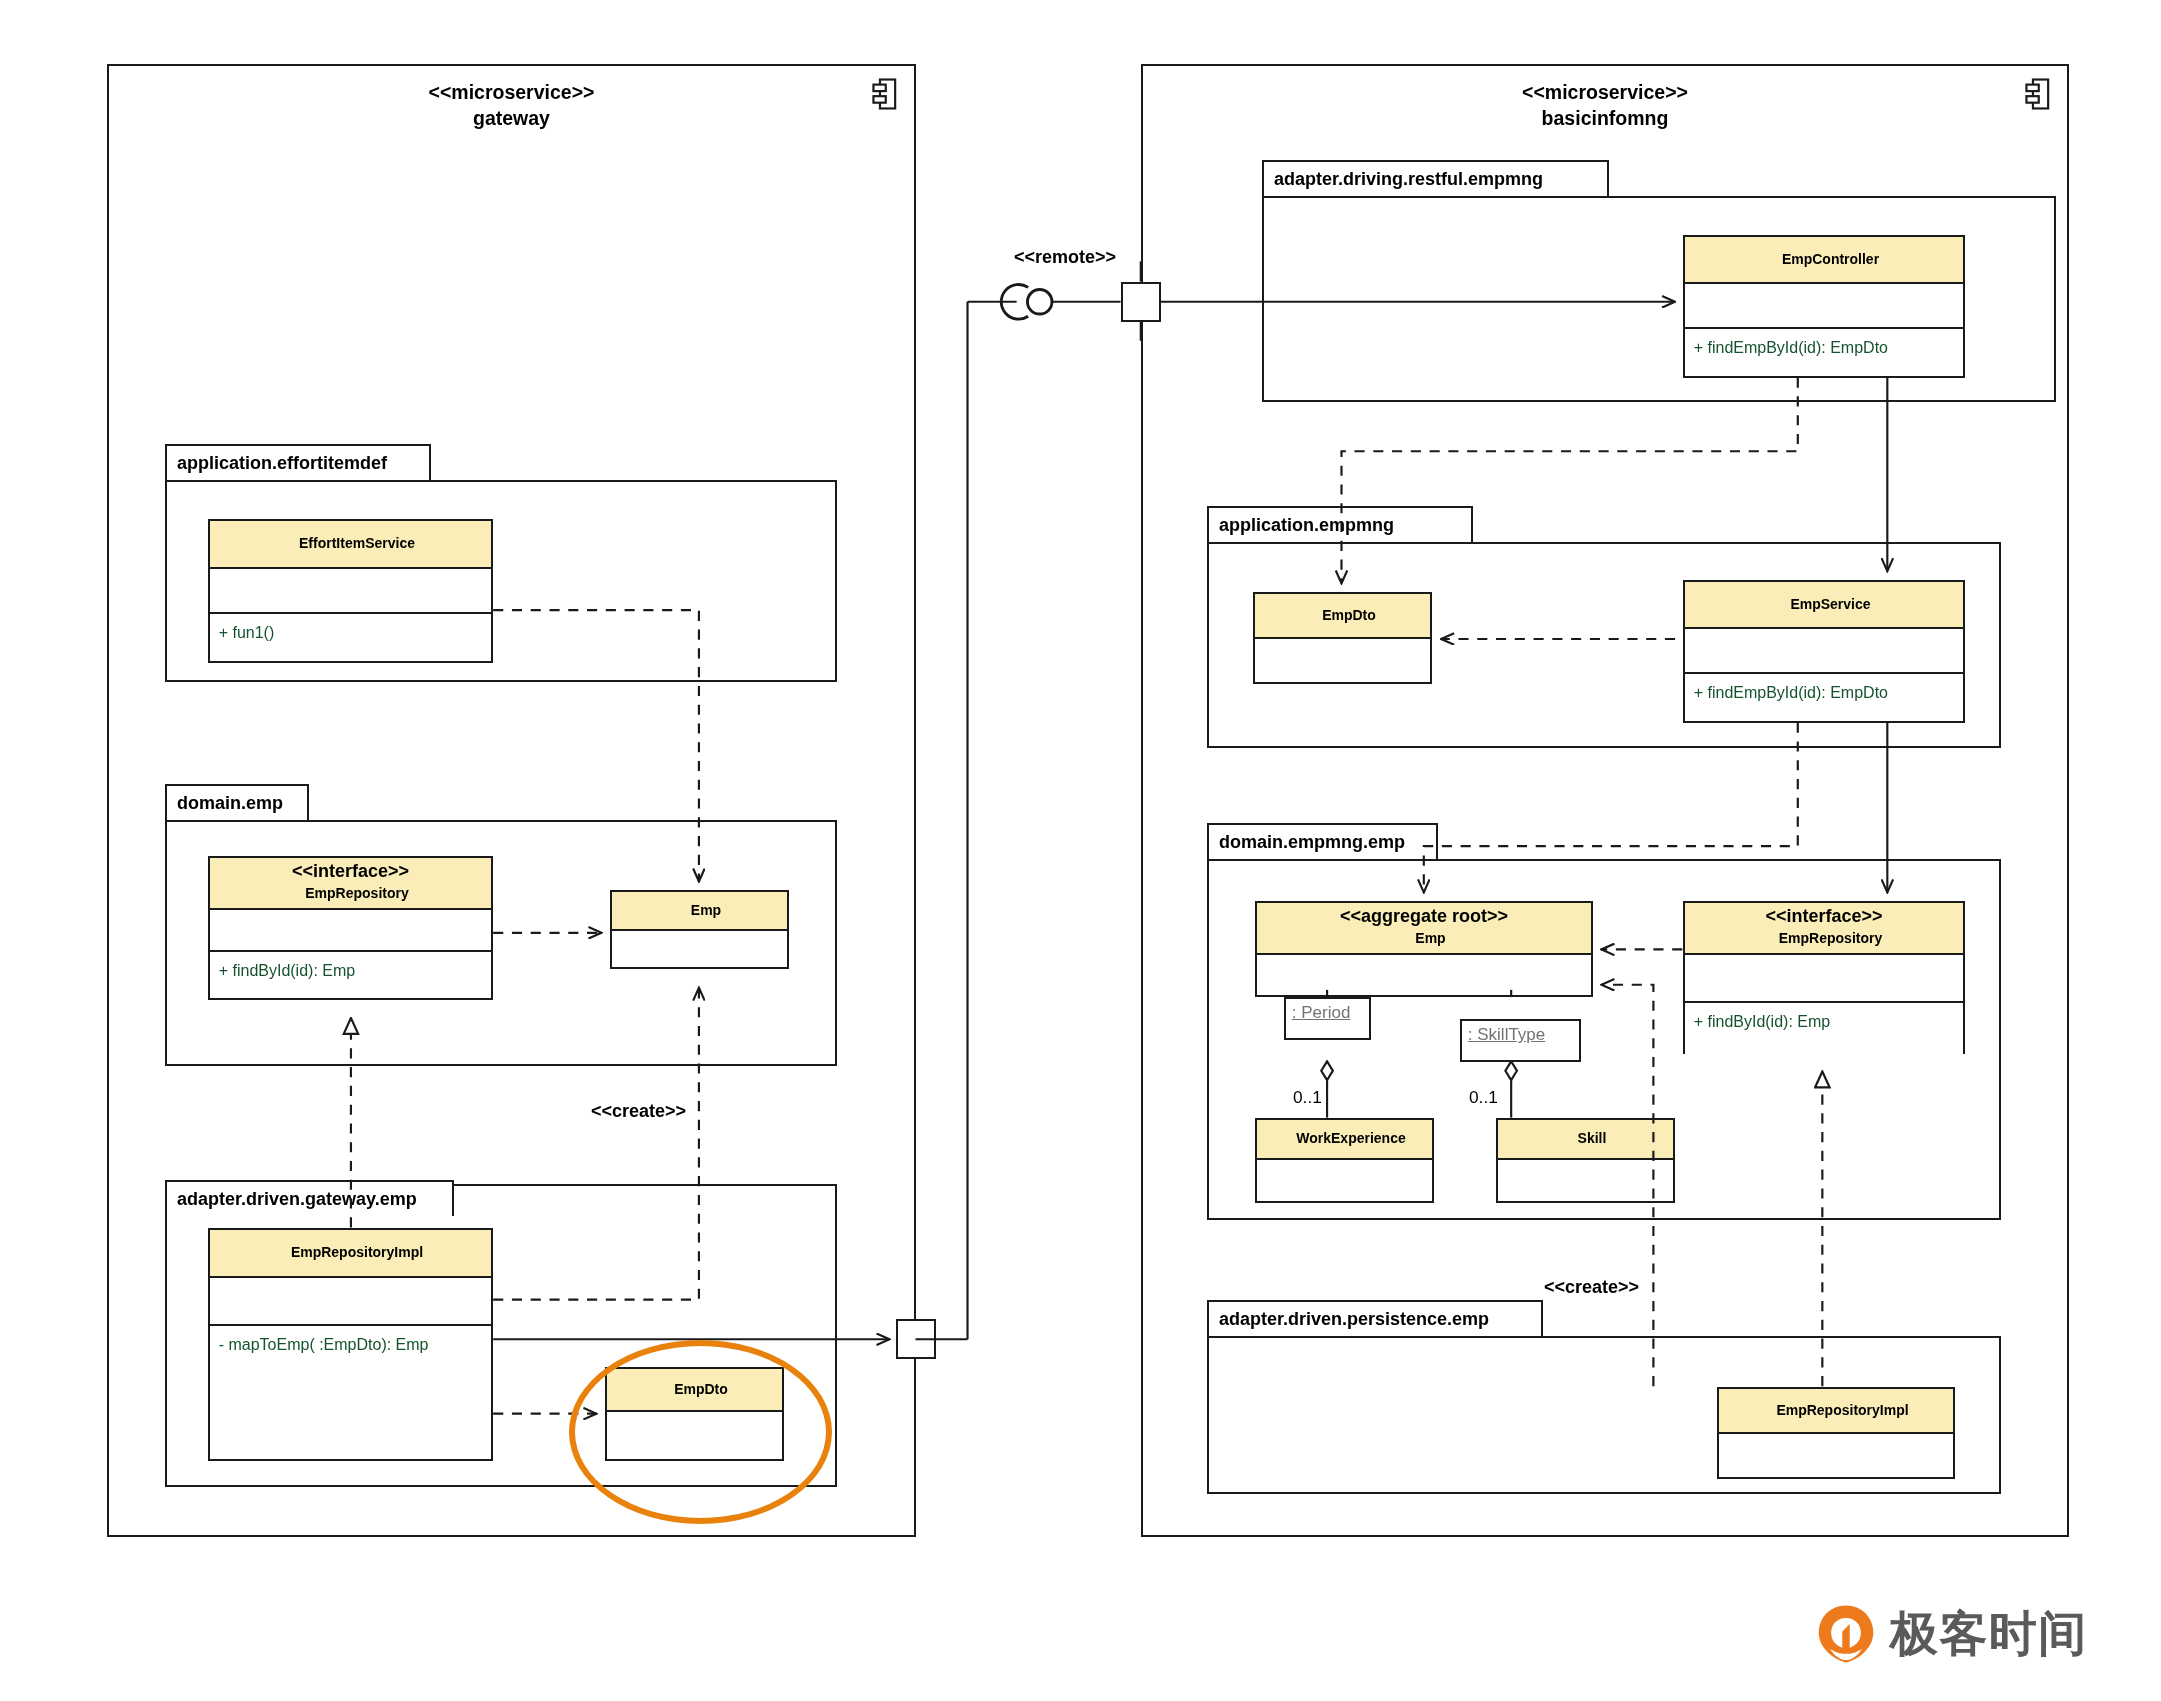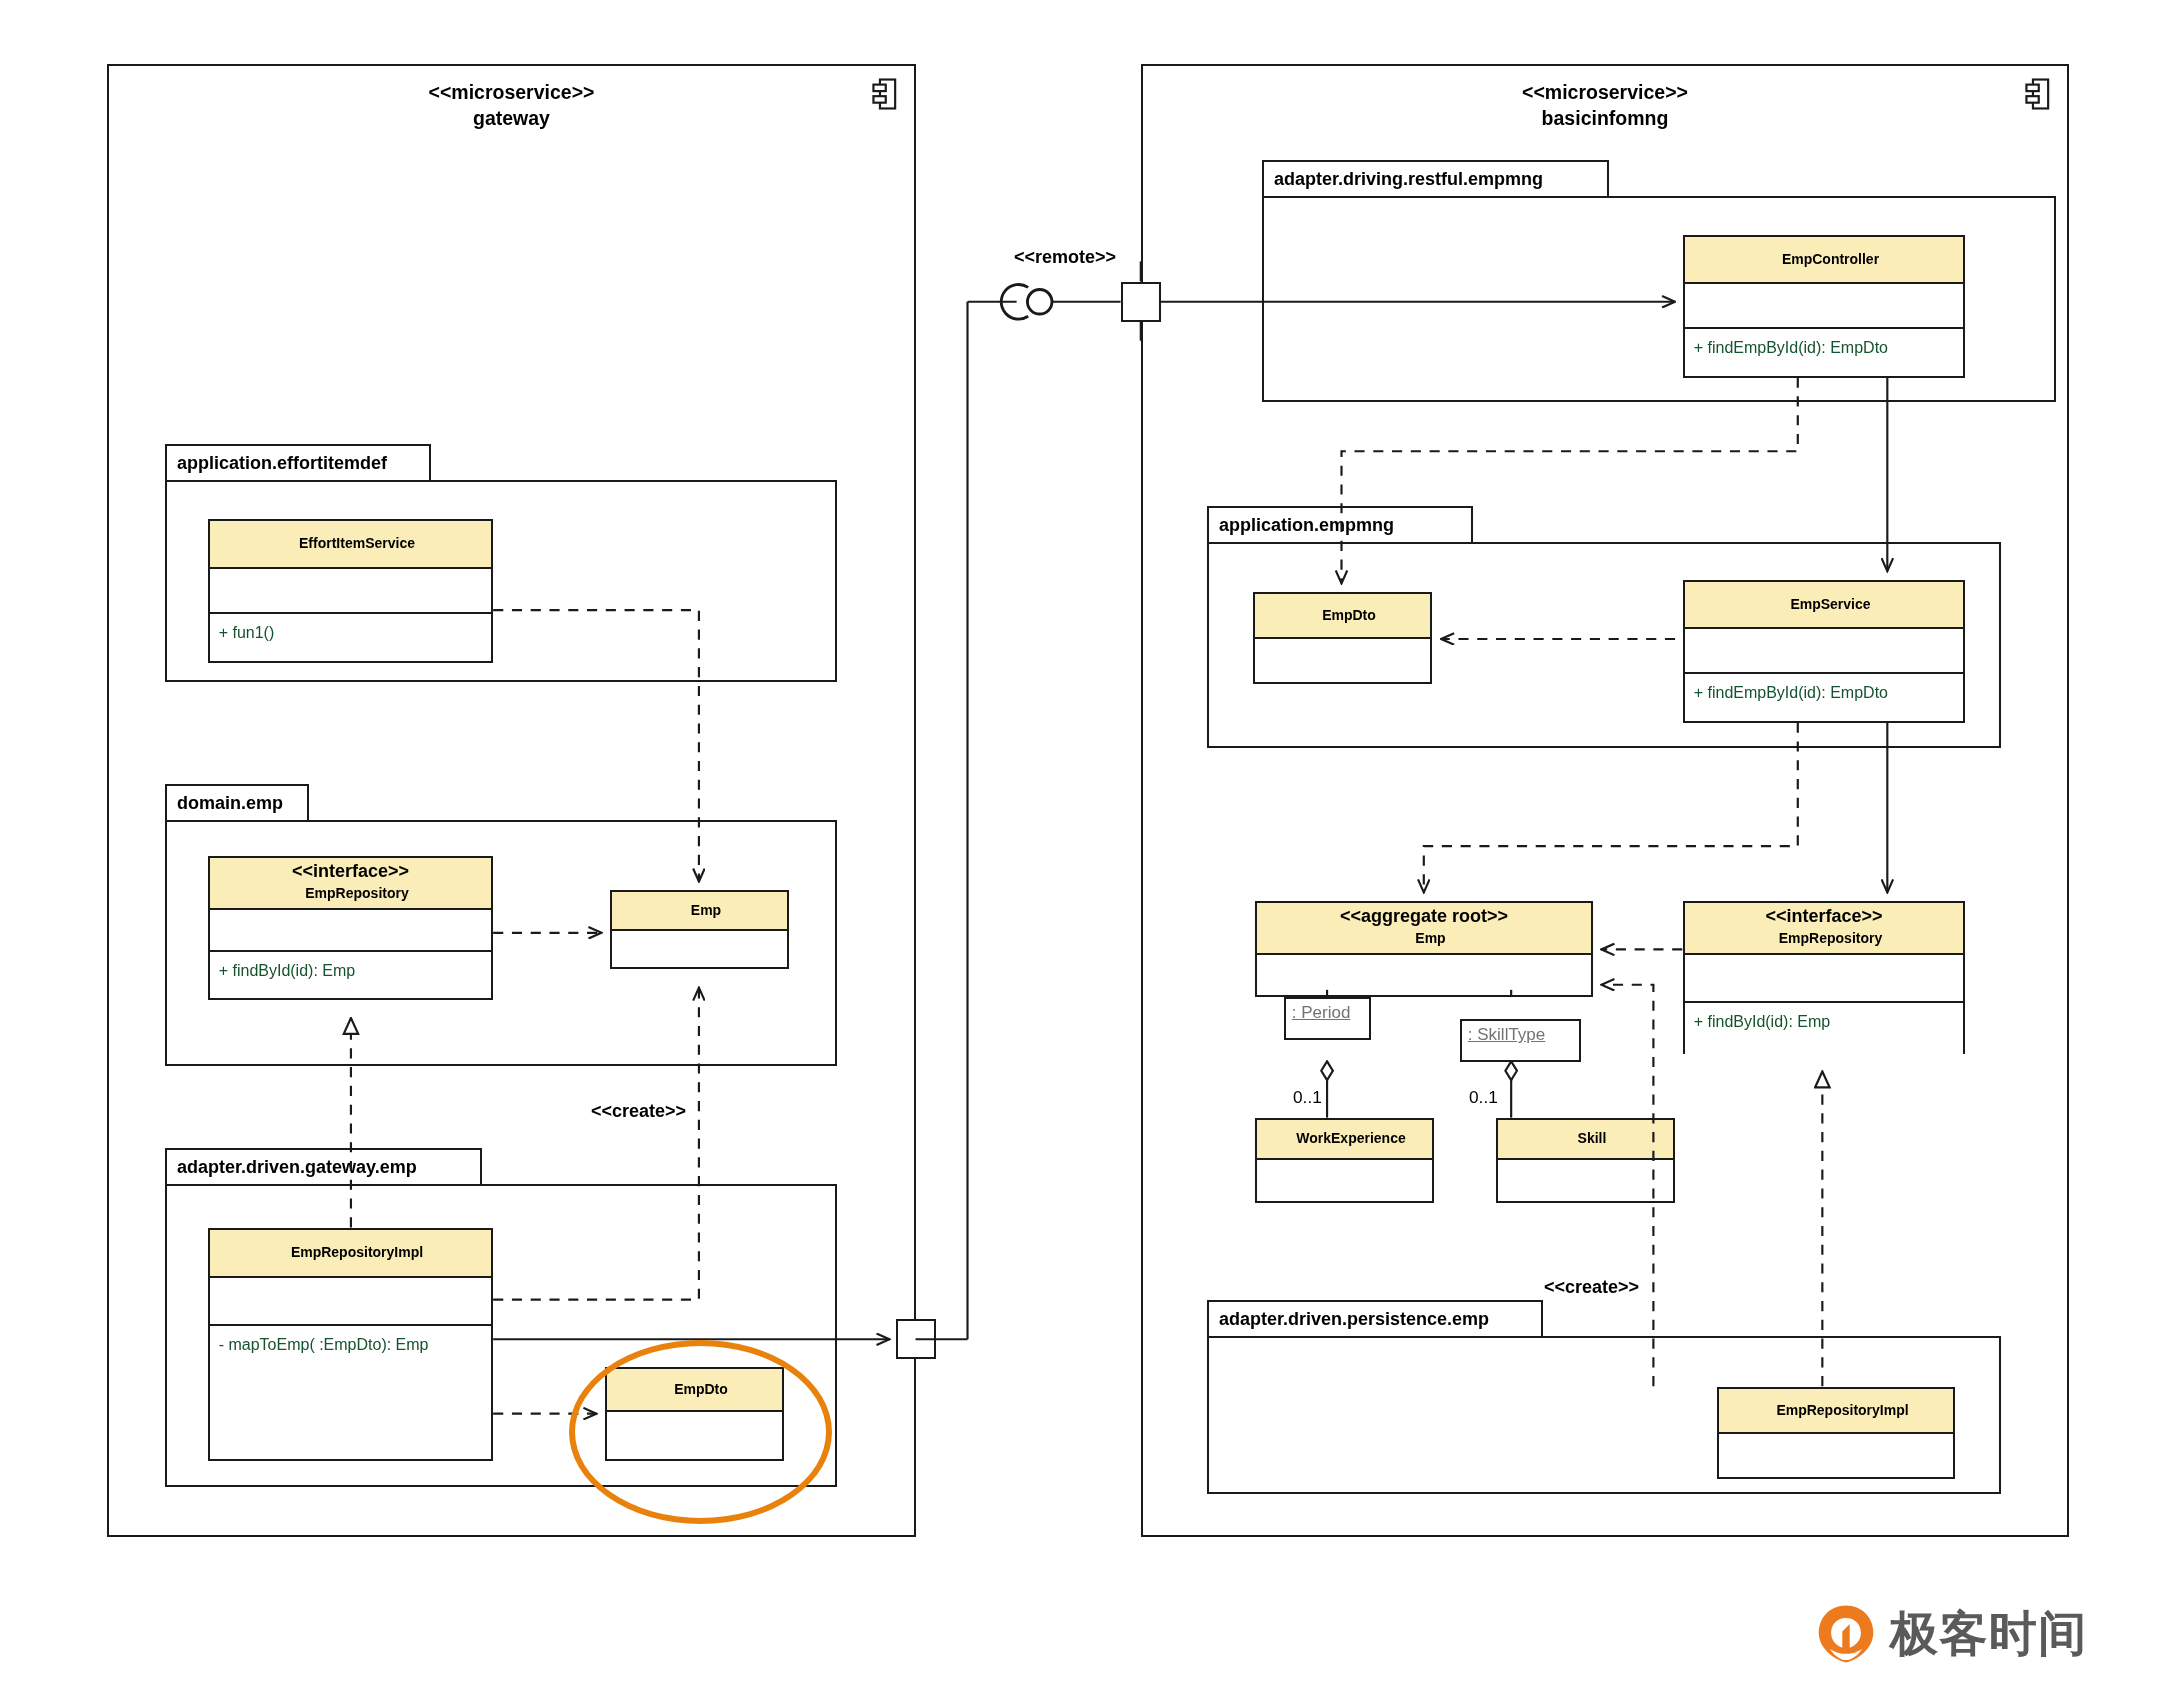--- a/index.html
+++ b/index.html
@@ -101,21 +101,21 @@
   </div>
 
   <div class="cls" style="left:610px;top:890px;width:179px;height:79px;">
     <div class="cls-head" style="height:39px;">
       <div class="cname">Emp</div>
     </div>
     <div class="cls-plain" style="height:36px;"></div>
   </div>
 
   <div class="pkg" style="left:165px;top:1148px;width:672px;height:339px;">
-    <div class="pkg-tab" style="width:317px;">
+    <div class="pkg-tab" style="width:289px;margin-top:32px;">
       <span>adapter.driven.gateway.emp</span>
     </div>
     <div class="pkg-body"></div>
   </div>
 
   <div class="cls" style="left:208px;top:1228px;width:285px;height:233px;">
     <div class="cls-head" style="height:48px;">
       <div class="cname">EmpRepositoryImpl</div>
     </div>
     <div class="cls-attrs" style="height:48px;"></div>
@@ -176,20 +176,26 @@
   <div class="cls" style="left:1683px;top:580px;width:282px;height:143px;">
     <div class="cls-head" style="height:47px;">
       <div class="cname">EmpService</div>
     </div>
     <div class="cls-attrs" style="height:45px;"></div>
     <div class="cls-ops" style="height:46px;">
       <span>+ findEmpById(id): EmpDto</span>
     </div>
   </div>
 
+  <div class="pkg" style="left:1207px;top:823px;width:794px;height:397px;">
+    <div class="pkg-tab" style="width:231px;">
+      <span>domain.empmng.emp</span>
+    </div>
+    <div class="pkg-body"></div>
+  </div>
 
   <div class="cls" style="left:1255px;top:901px;width:338px;height:96px;">
     <div class="cls-head" style="height:52px;">
       <div class="stereo">&lt;&lt;aggregate root&gt;&gt;</div>
       <div class="cname">Emp</div>
     </div>
     <div class="cls-plain" style="height:40px;"></div>
   </div>
 
   <div class="cls" style="left:1683px;top:901px;width:282px;height:153px;">

